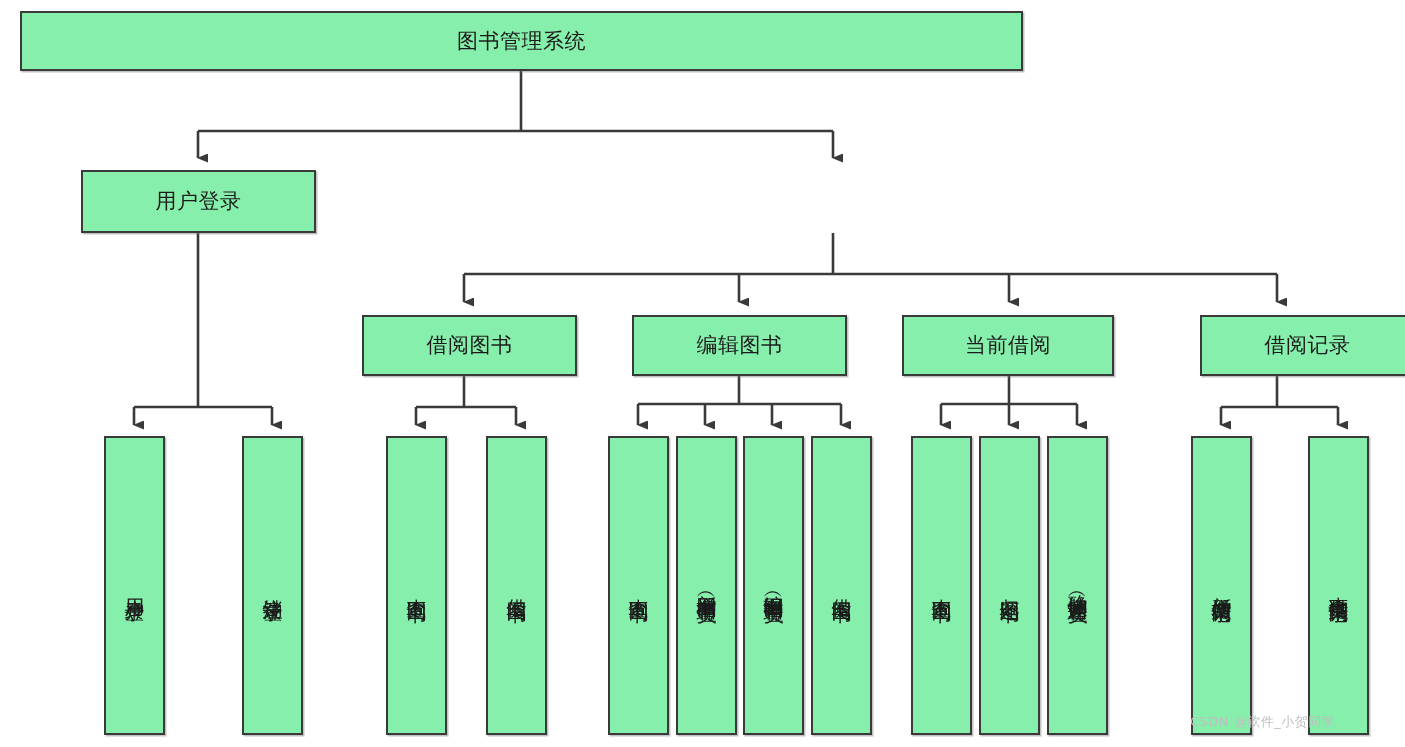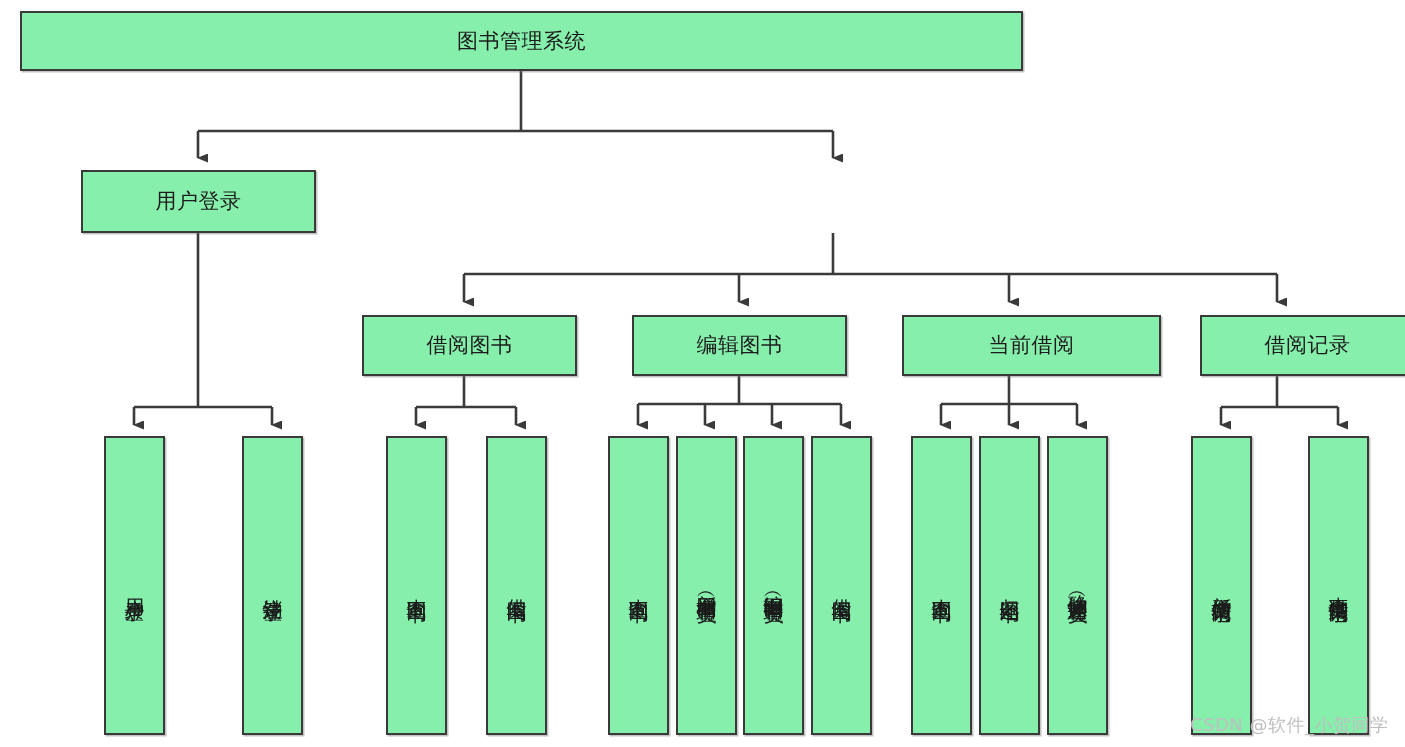--- a/index.html
+++ b/index.html
@@ -47,21 +47,21 @@
     text-orientation: upright;
     font-size: 20px;
     letter-spacing: 1.5px;
     line-height: 1.05;
     white-space: normal;
     max-height: 100%;
   }
   .watermark {
     position: absolute;
     color: #bfbfbf;
-    font-size: 18px;
+    font-size: 13px;
     letter-spacing: 0.5px;
     white-space: nowrap;
     pointer-events: none;
   }
 </style>
 </head>
 <body>
 
 <div id="diagram-root">
 
@@ -137,21 +137,21 @@
 
 
   <div class="node-box" style="left:362px; top:315px; width:215px; height:61px;">
     <span class="node-label">借阅图书</span>
   </div>
 
   <div class="node-box" style="left:632px; top:315px; width:215px; height:61px;">
     <span class="node-label">编辑图书</span>
   </div>
 
-  <div class="node-box" style="left:902px; top:315px; width:259px; height:61px;">
+  <div class="node-box" style="left:902px; top:315px; width:212px; height:61px;">
     <span class="node-label">当前借阅</span>
   </div>
 
   <div class="node-box" style="left:1172px; top:315px; width:215px; height:61px;margin-left:28px;">
     <span class="node-label">借阅记录</span>
   </div>
 
   <div class="node-box vertical" style="left:104px; top:436px; width:61px; height:299px;">
     <span class="node-label">用户登录</span>
   </div>

